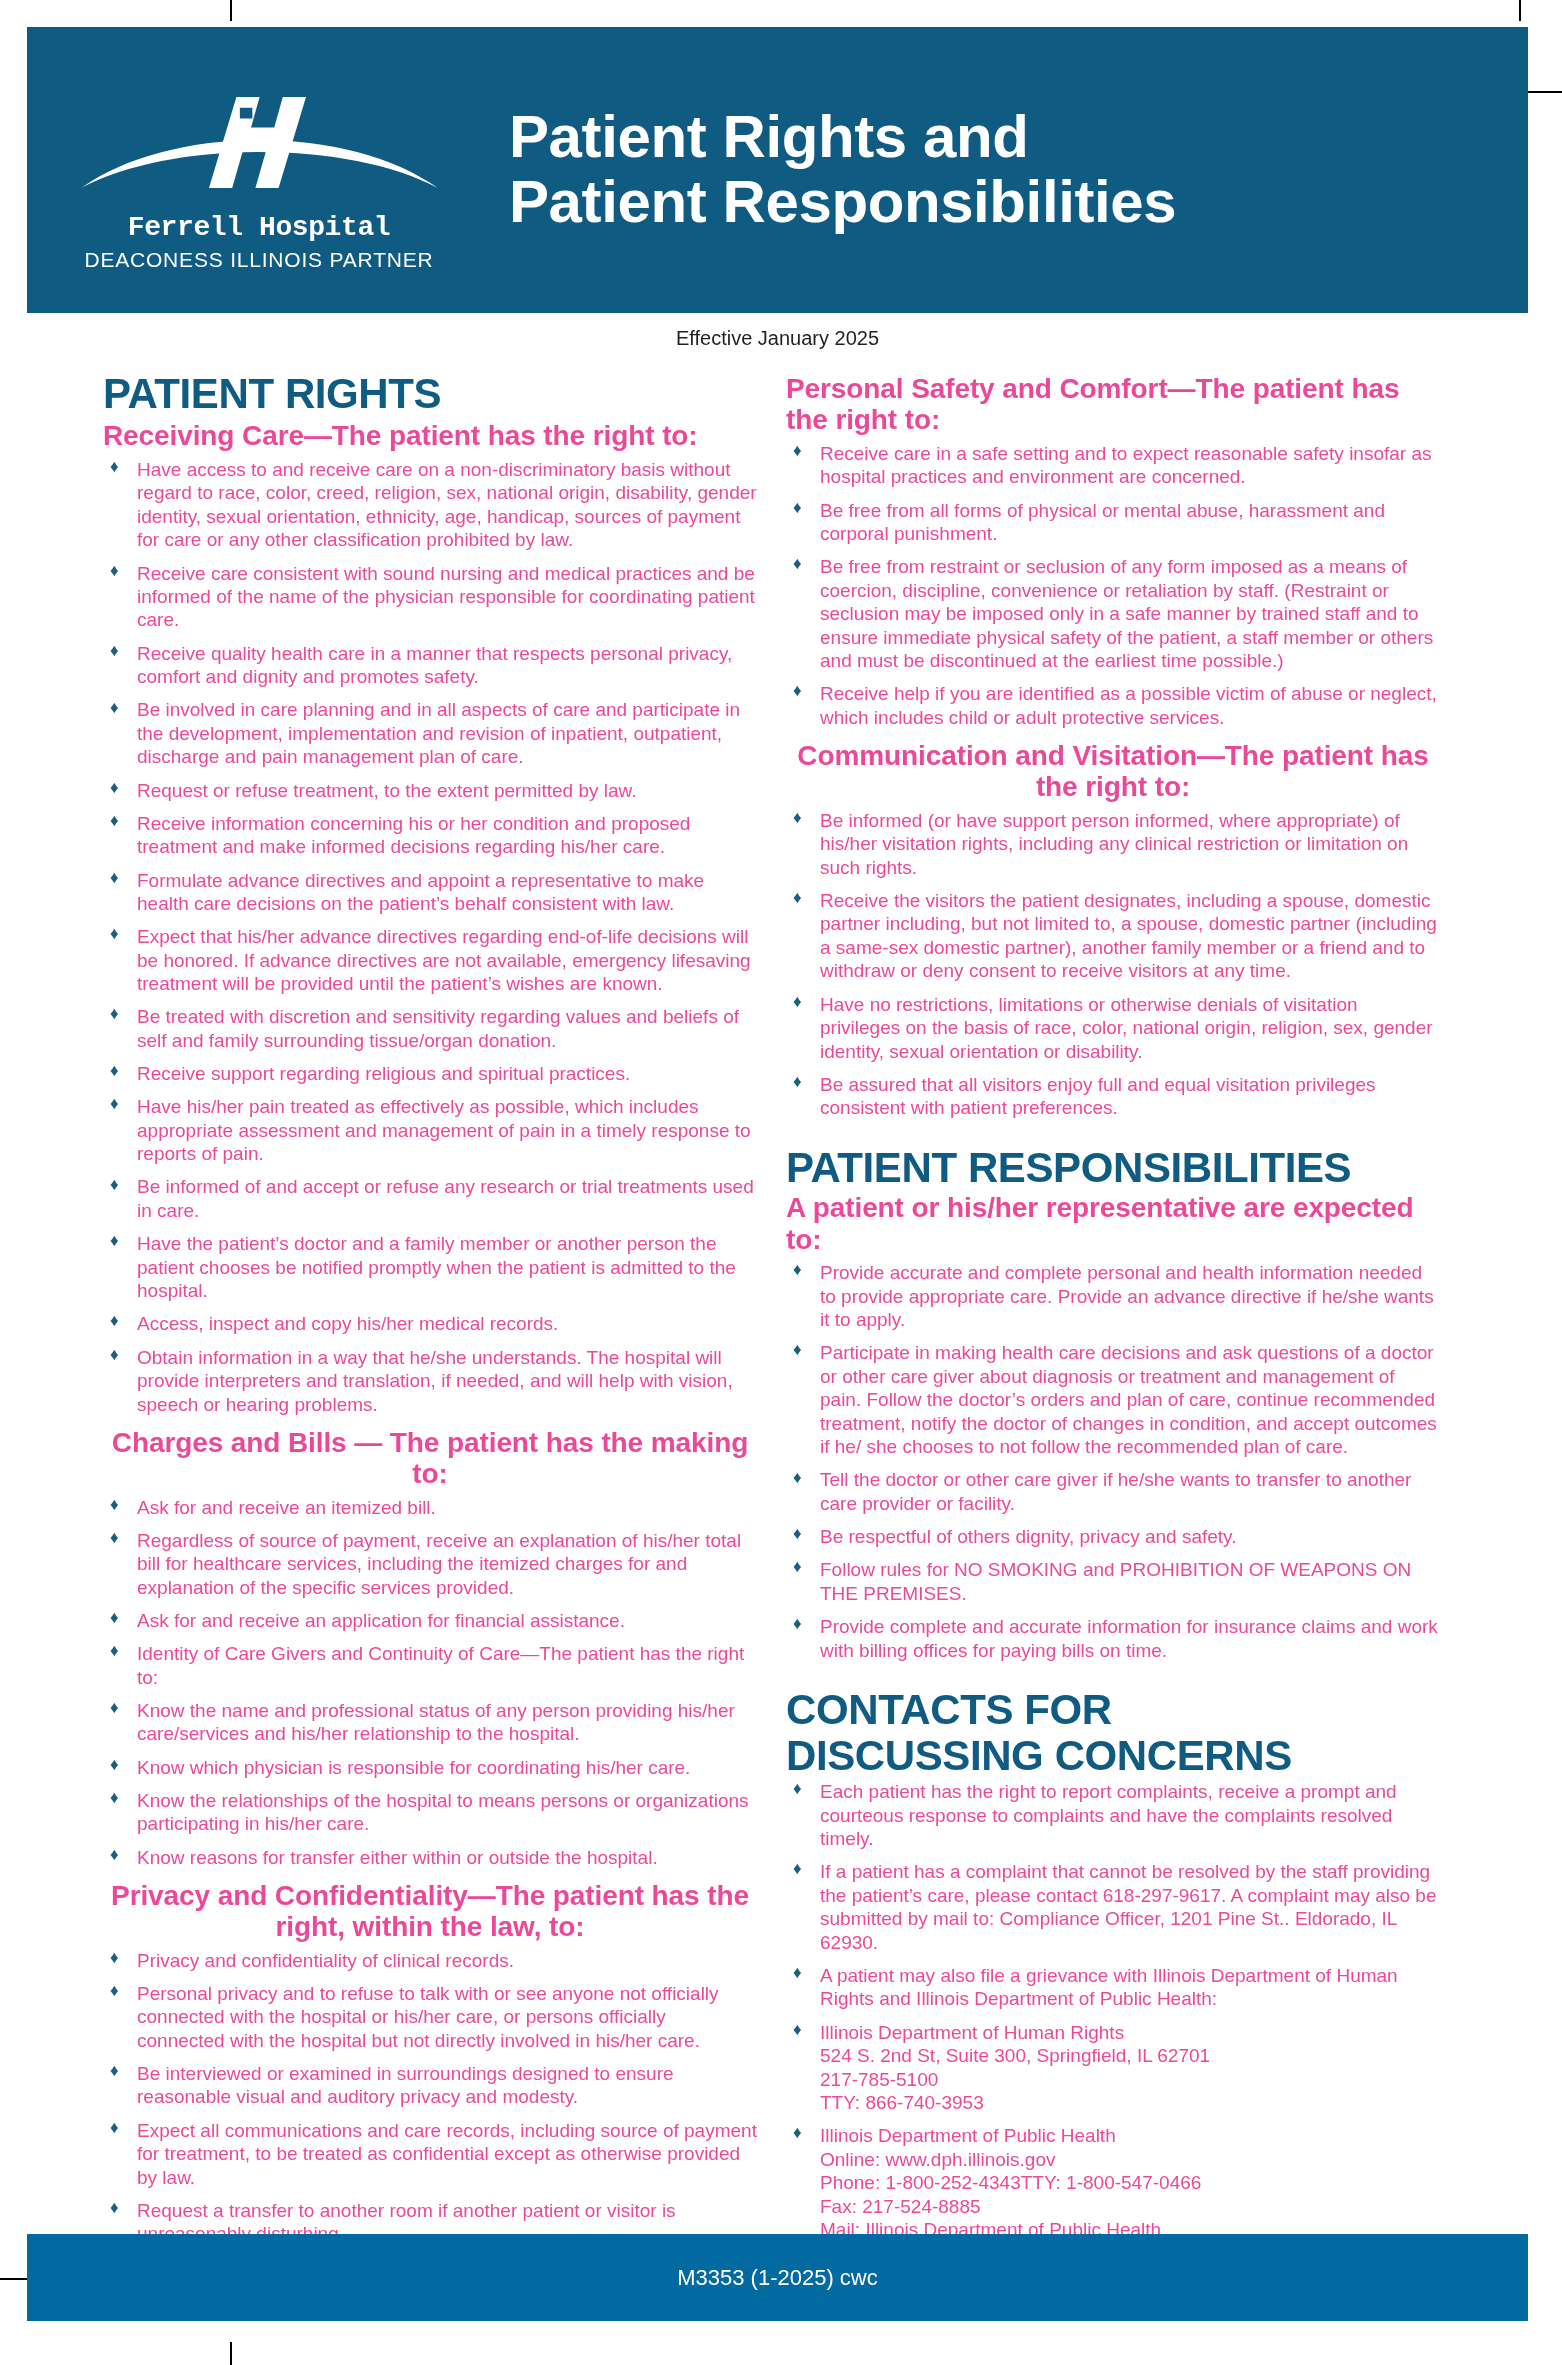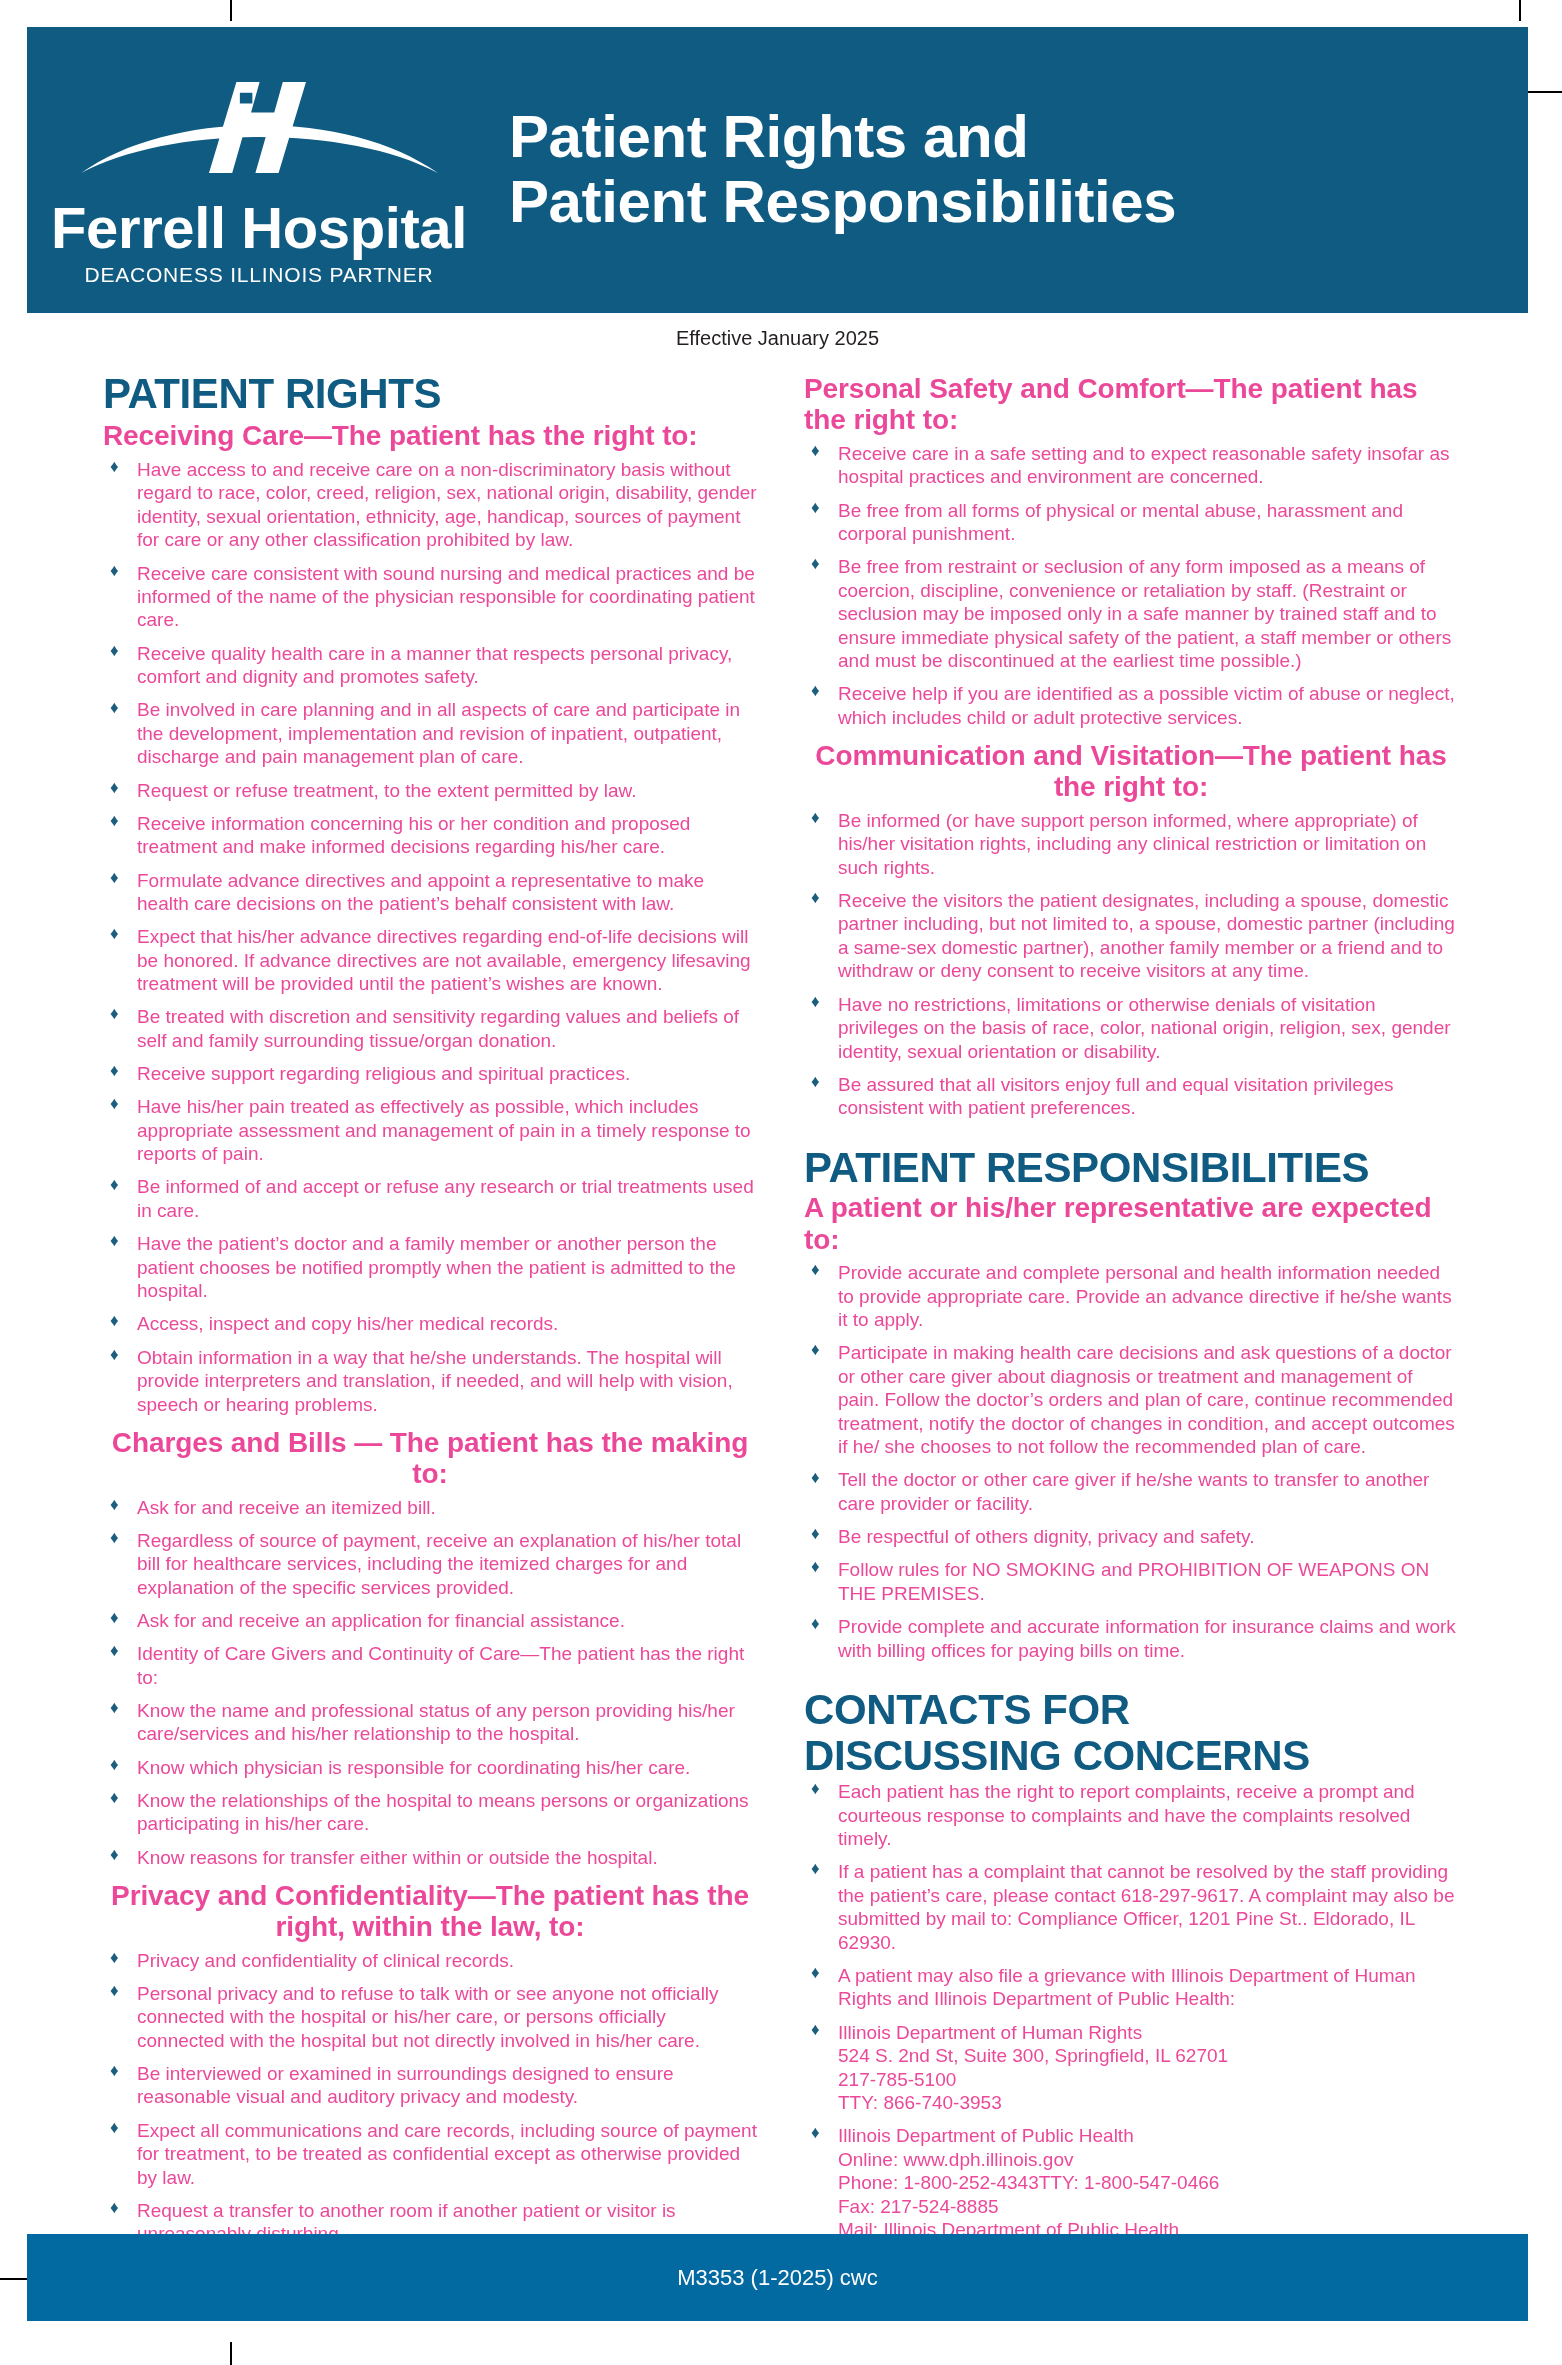--- a/index.html
+++ b/index.html
@@ -55,26 +55,27 @@
     justify-content: center;
     padding-top: 12.5px;
   }
   .logo-mark {
     width: 375px;
     height: 116px;
     position: relative;
   }
   .logo-name {
     color: #ffffff;
-    font-size: 58px;
+    font-size: 28px;
     font-weight: bold;
     letter-spacing: -0.4px;
     line-height: 1;
     margin-top: 17px;
     white-space: nowrap;
+    font-family: Liberation Mono, monospace;
   }
   .logo-sub {
     color: #ffffff;
     font-size: 21px;
     font-weight: normal;
     letter-spacing: 0.8px;
     margin-top: 6px;
     white-space: nowrap;
     text-align: center;
   }
@@ -102,21 +103,21 @@
     color: #231f20;
   }
 
   
   .columns {
     position: absolute;
     top: 346px;
     left: 76px;
     width: 1357px;
     display: flex;
-    gap: 47px;
+    gap: 29px;
   }
   .col { width: 654px; }
 
   h1.big {
     color: #0f5b82;
     font-size: 42px;
     font-weight: bold;
     line-height: 1.0;
     margin: 0 0 5.4px 0;
     letter-spacing: -0.4px;

